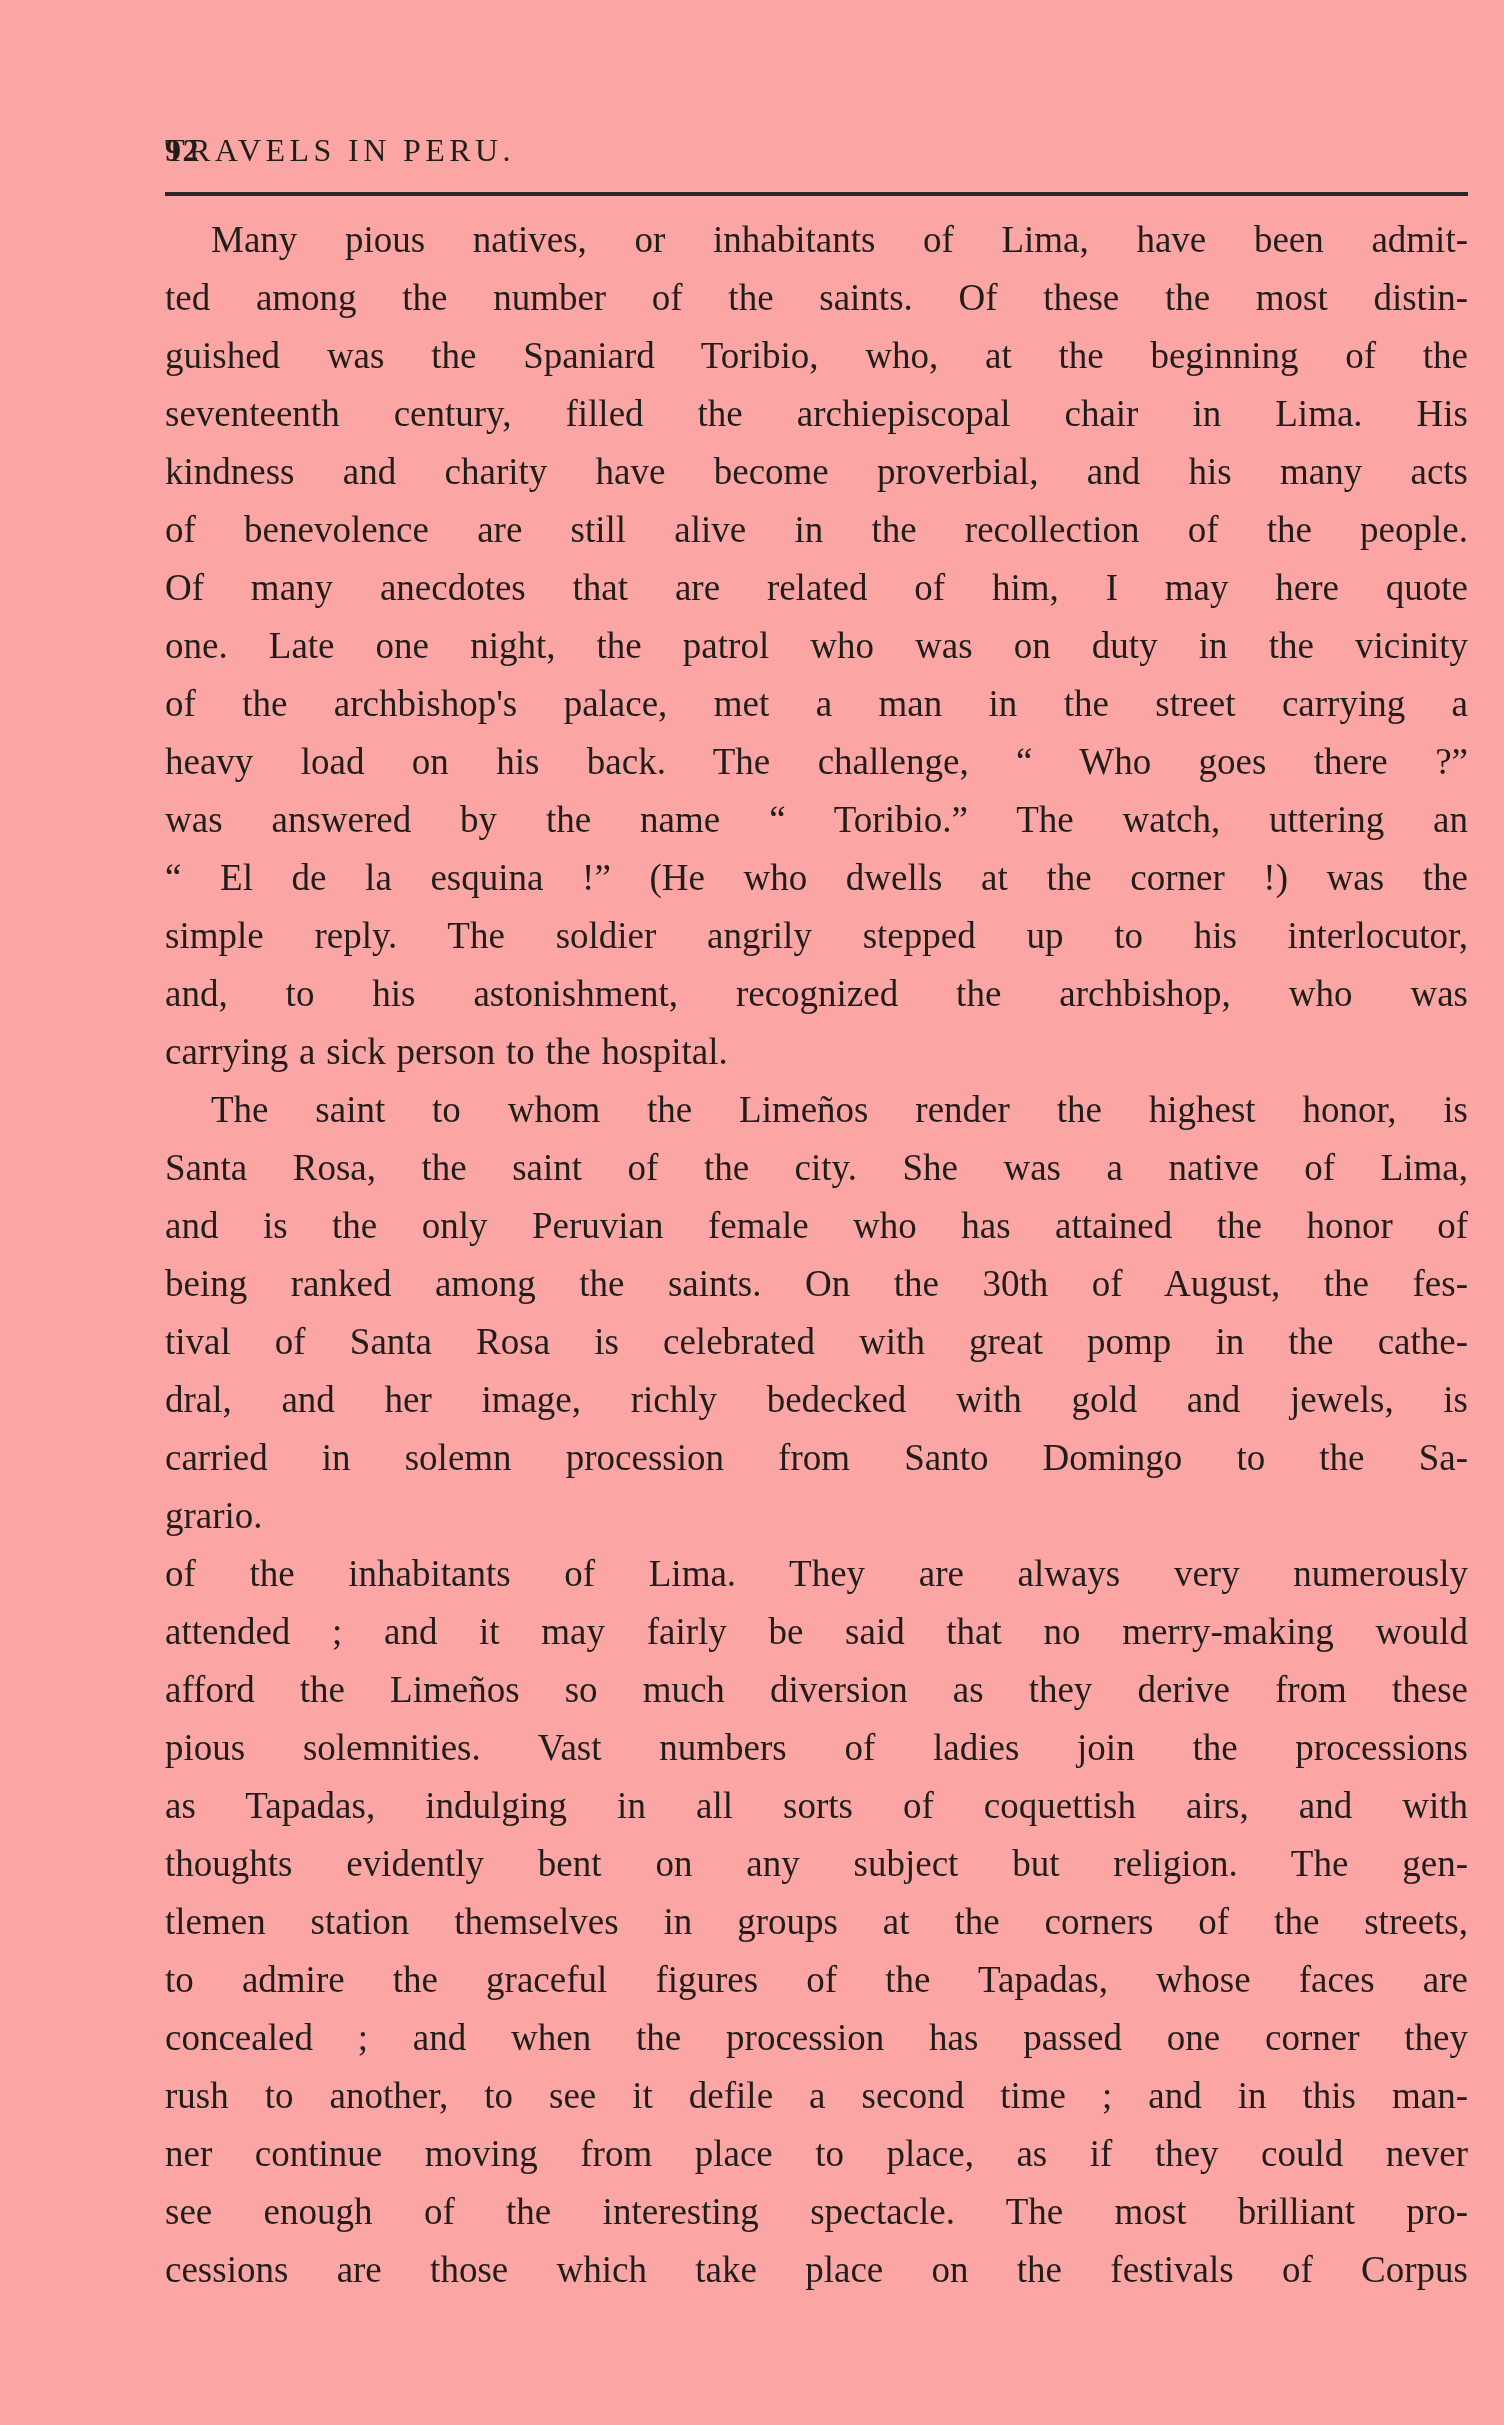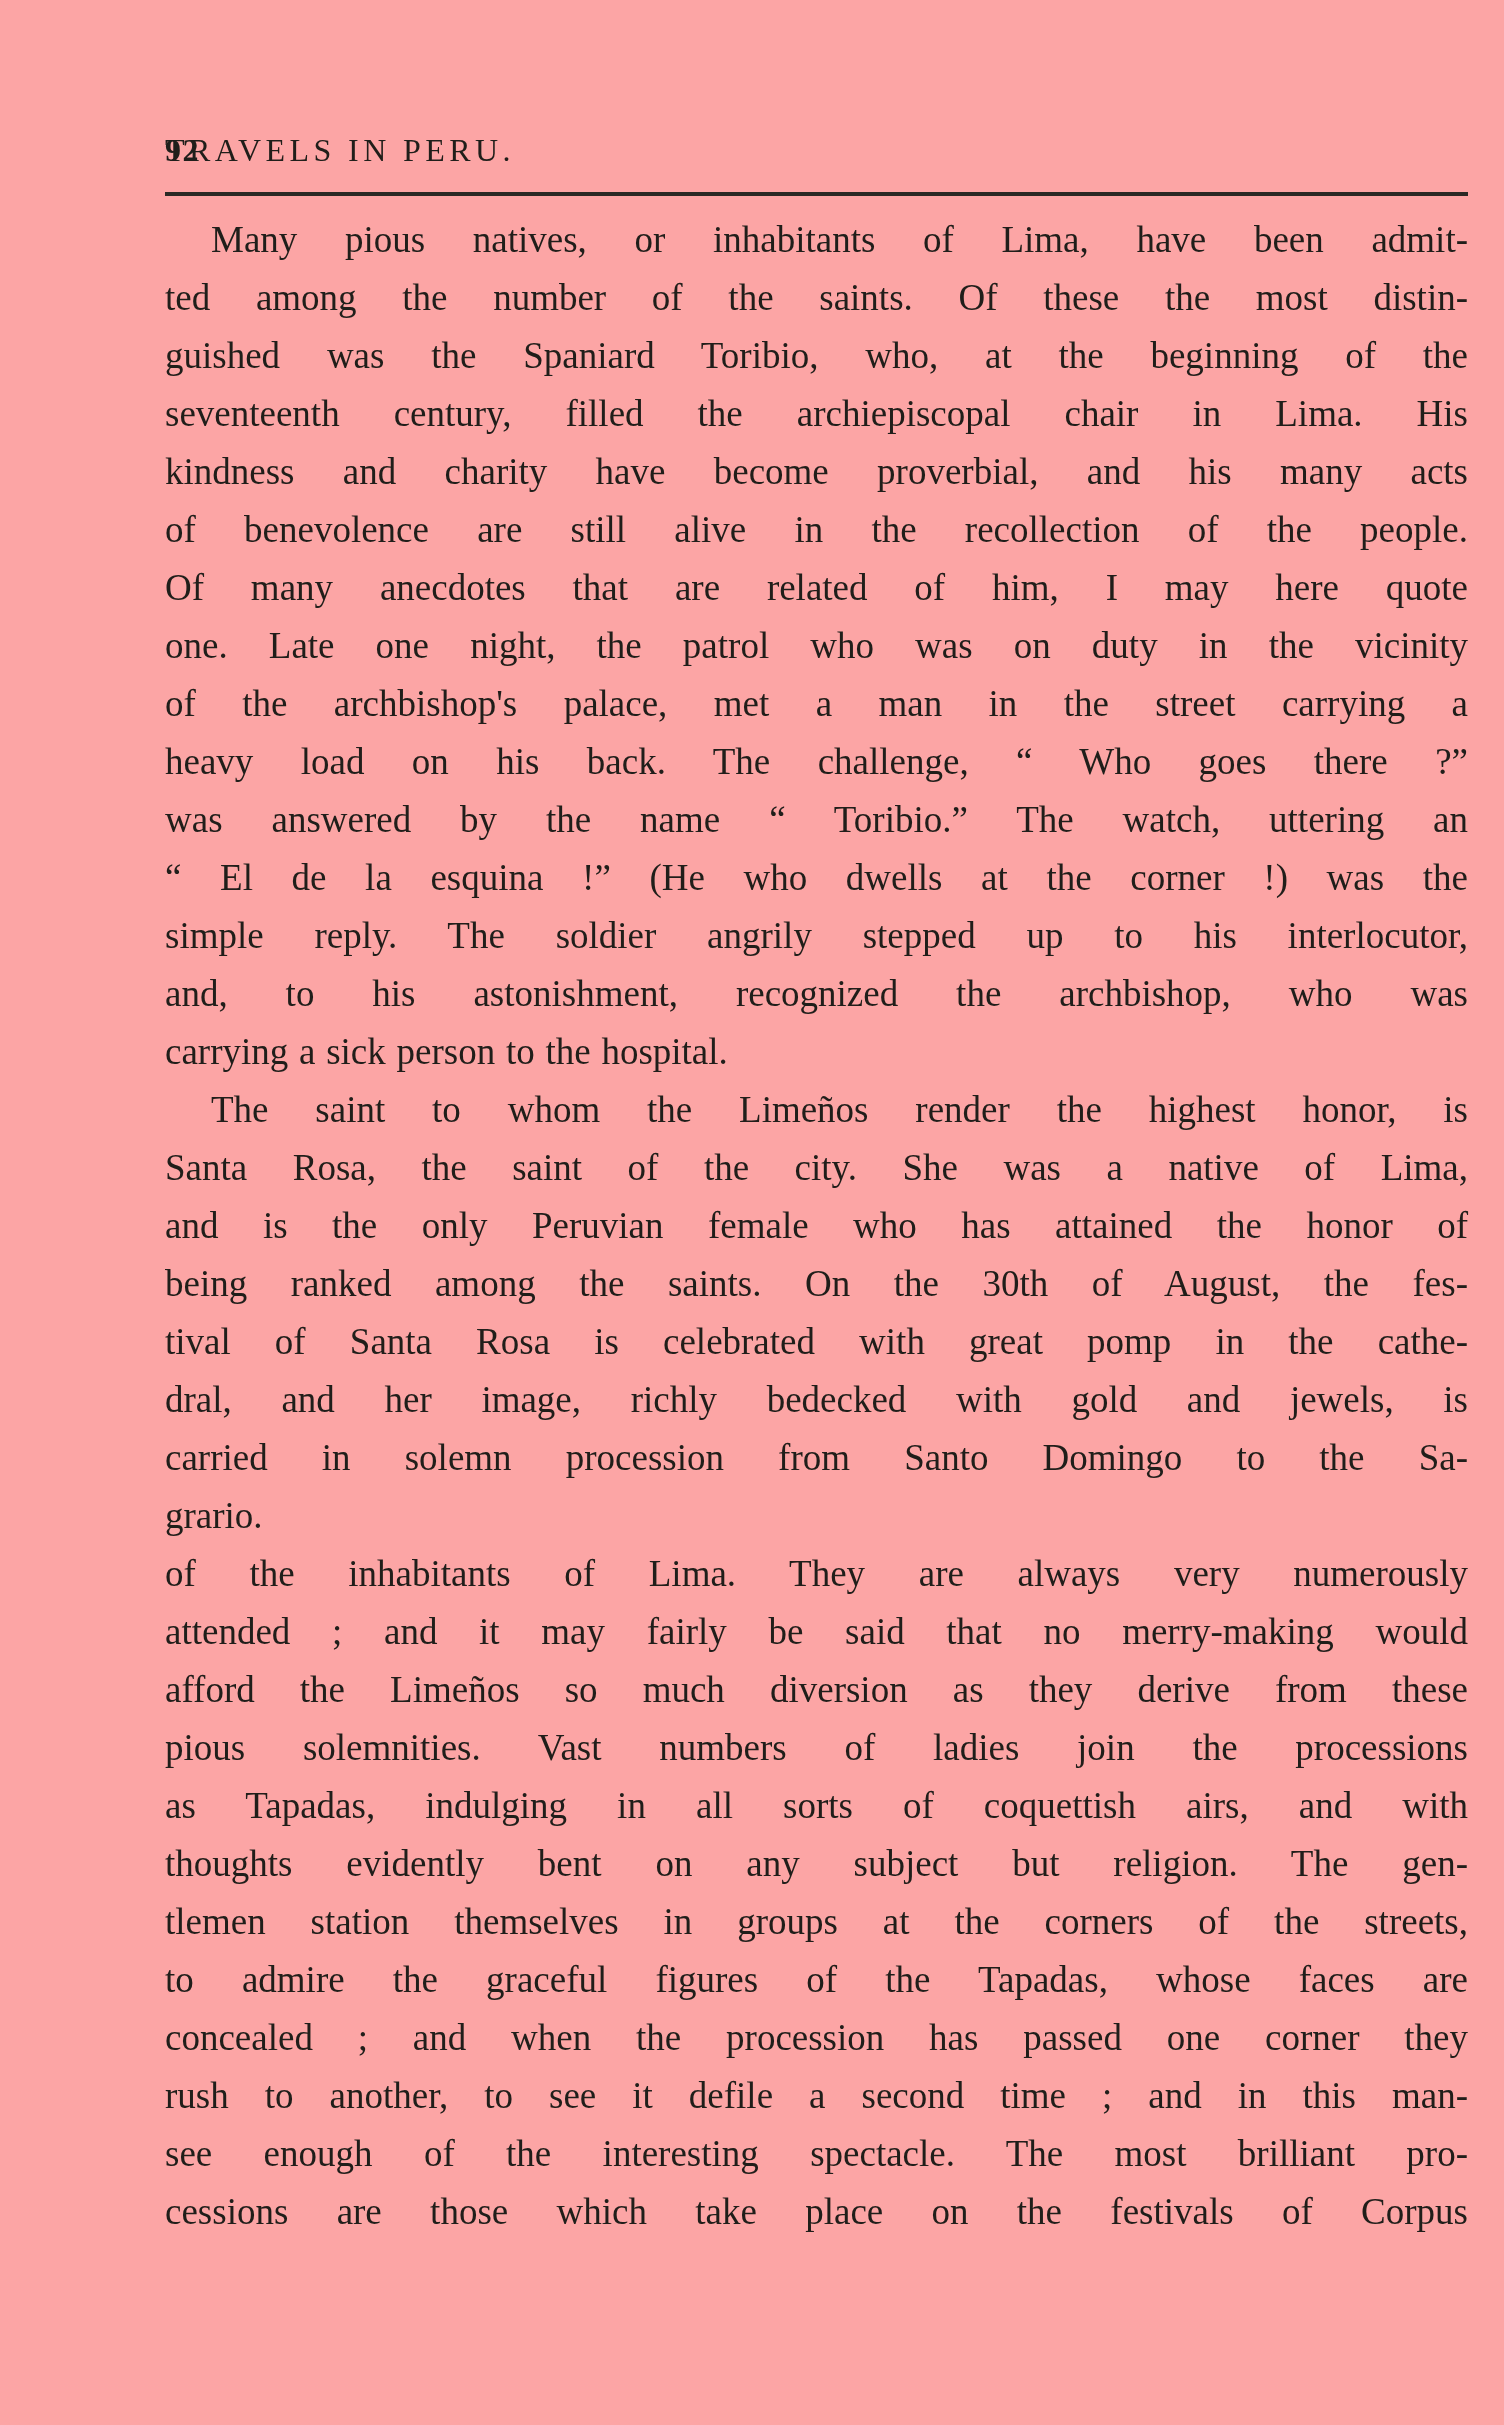--- a/index.html
+++ b/index.html
@@ -103,19 +103,20 @@
         <div class="line">of the inhabitants of Lima. They are always very numerously</div>
         <div class="line">attended ; and it may fairly be said that no merry-making would</div>
         <div class="line">afford the Limeños so much diversion as they derive from these</div>
         <div class="line">pious solemnities. Vast numbers of ladies join the processions</div>
         <div class="line">as Tapadas, indulging in all sorts of coquettish airs, and with</div>
         <div class="line">thoughts evidently bent on any subject but religion. The gen-</div>
         <div class="line">tlemen station themselves in groups at the corners of the streets,</div>
         <div class="line">to admire the graceful figures of the Tapadas, whose faces are</div>
         <div class="line">concealed ; and when the procession has passed one corner they</div>
         <div class="line">rush to another, to see it defile a second time ; and in this man-</div>
+        <div class="line">ner continue moving from place to place, as if they could never</div>
         <div class="line">see enough of the interesting spectacle. The most brilliant pro-</div>
         <div class="line">cessions are those which take place on the festivals of Corpus</div>
       </main>
 
   </div>
 </div>
 
 
 </body></html>

